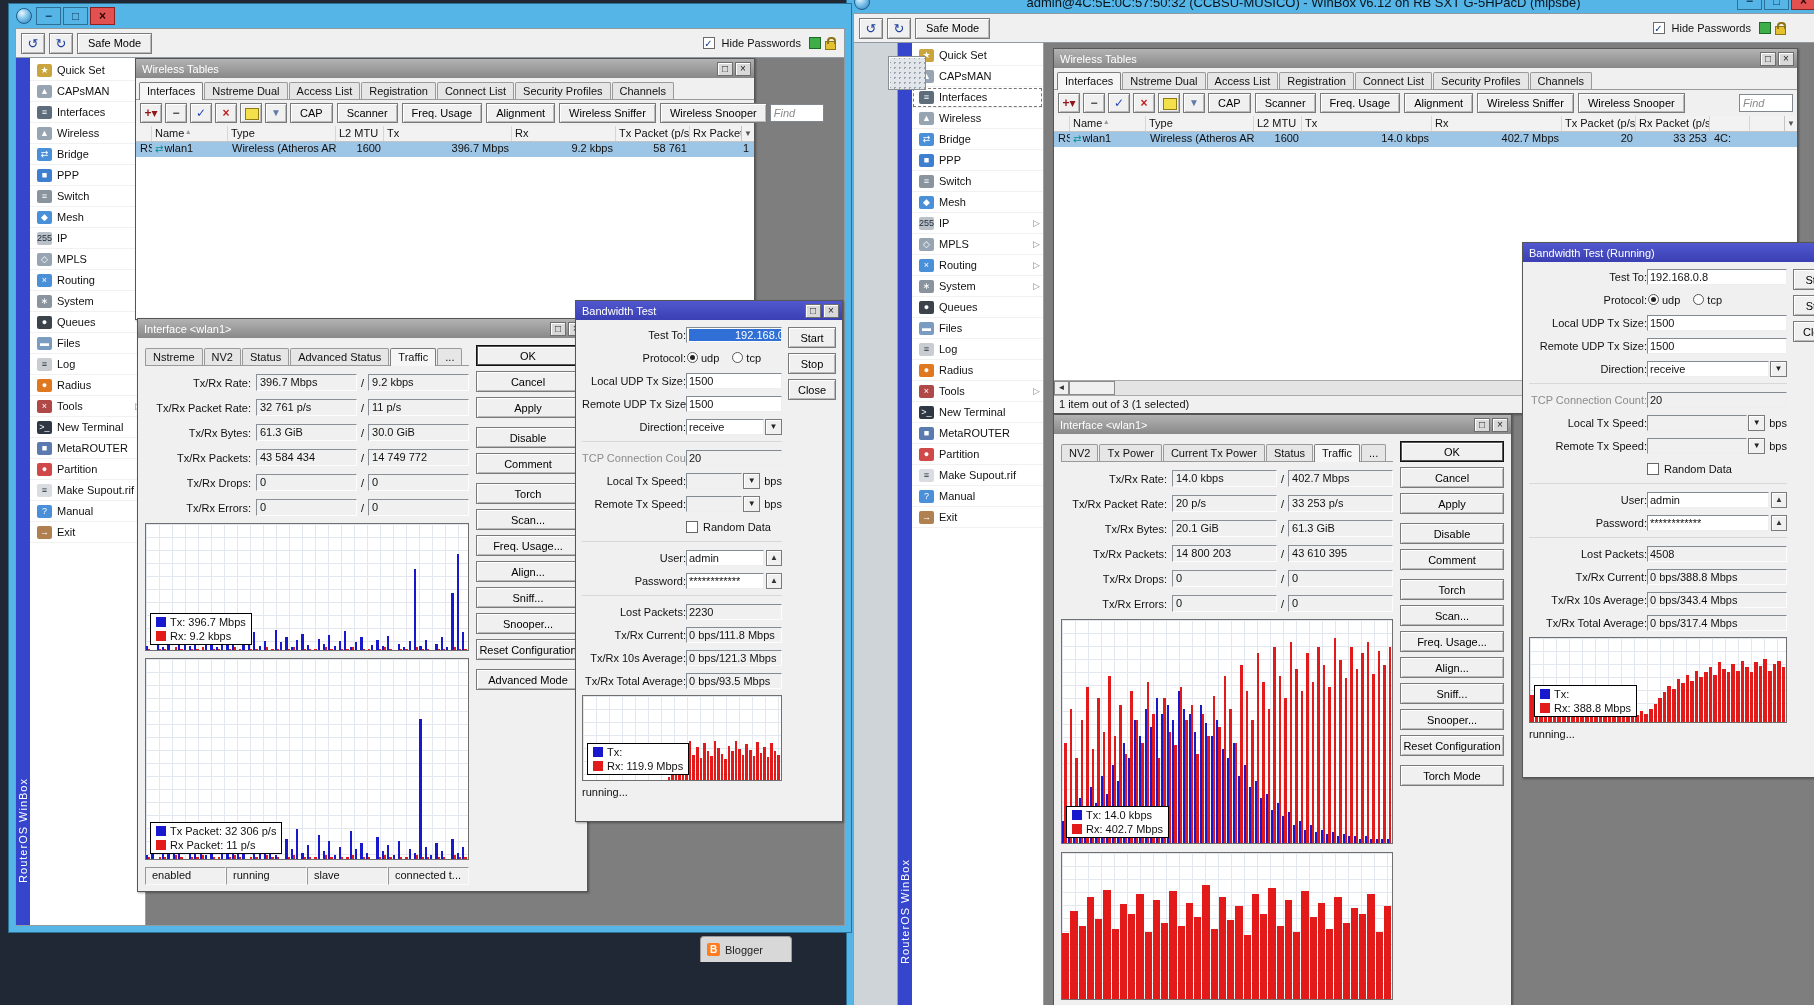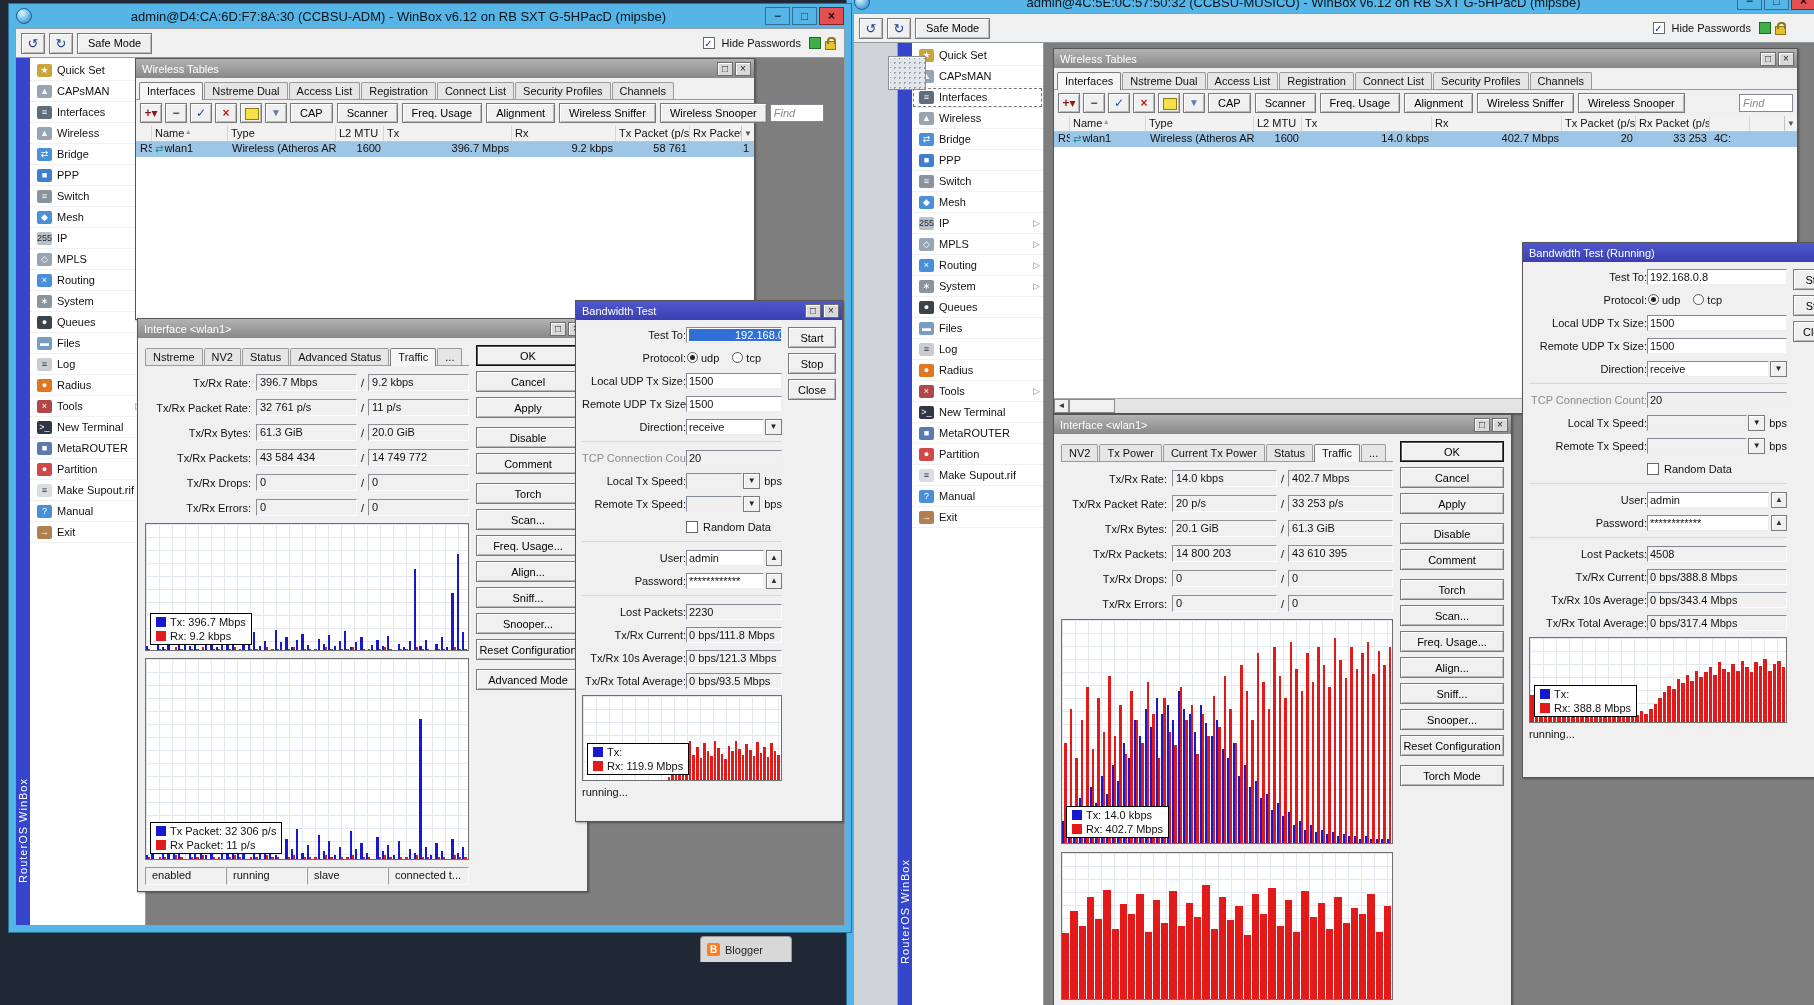--- a/index.html
+++ b/index.html
@@ -149,21 +149,20 @@
 <body>
 
 <div class="browser-tab">
   <span class="favicon">B</span>
   <span class="tablabel">Blogger</span>
 </div>
 
 <div class="win winL">
   <div class="wtitlebar">
     <span class="appicon"></span>
-    <span class="wtitle">admin@D4:CA:6D:F7:8A:30 (CCBSU-ADM) - WinBox v6.12 on RB SXT G-5HPacD (mipsbe)</span>
     <span class="sysbtns">
       <span class="sysbtn">−</span>
       <span class="sysbtn">□</span>
       <span class="sysbtn close">×</span>
     </span>
   </div>
   <div class="toolbar">
     <button class="tbtn sq">↺</button>
     <button class="tbtn sq">↻</button>
     <button class="tbtn">Safe Mode</button>
@@ -429,21 +428,21 @@
           <div class="frow">
           <label>Tx/Rx Packet Rate:</label>
           <span class="vbox">32 761 p/s</span>
           <span class="slash">/</span>
           <span class="vbox">11 p/s</span>
         </div>
           <div class="frow">
           <label>Tx/Rx Bytes:</label>
           <span class="vbox">61.3 GiB</span>
           <span class="slash">/</span>
-          <span class="vbox">20.0 GiB</span>
+          <span class="vbox">30.0 GiB</span>
         </div>
           <div class="frow">
           <label>Tx/Rx Packets:</label>
           <span class="vbox">43 584 434</span>
           <span class="slash">/</span>
           <span class="vbox">14 749 772</span>
         </div>
           <div class="frow">
           <label>Tx/Rx Drops:</label>
           <span class="vbox">0</span>
@@ -1516,20 +1515,21 @@
       <span class="rowicon"></span><span>4C:</span>
     </span>
     </div>
   <div class="wtfill"></div>
   <div class="hscroll">
     <span class="sarrow">◄</span>
     <span class="thumb"></span>
     <span style="flex:1"></span>
     <span class="sarrow">►</span>
   </div>
+  <div class="wtstatus">1 item out of 3 (1 selected)</div>
 </div>
 
 <div class="child ifR">
   <div class="ctitlebar gray">
     <span class="ctitle">Interface &lt;wlan1&gt;</span>
     <span class="cbtn">□</span>
     <span class="cbtn">×</span>
   </div>
   <div class="ifbody">
     <div class="ifmain">

